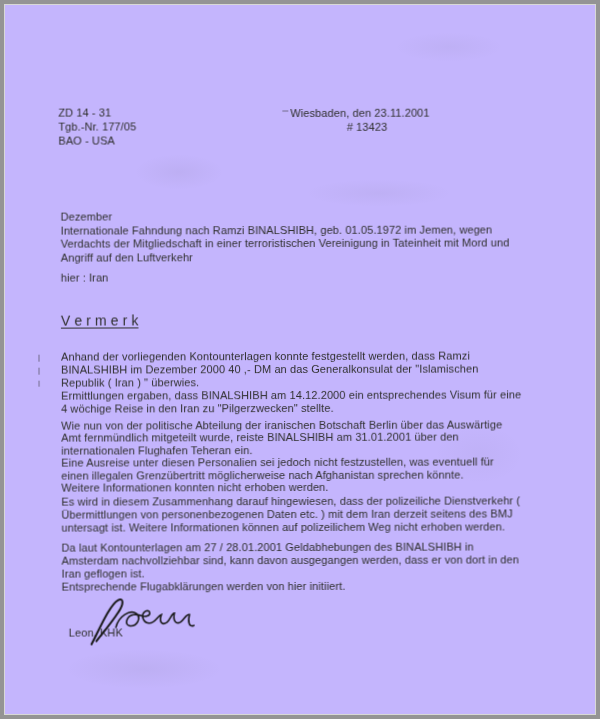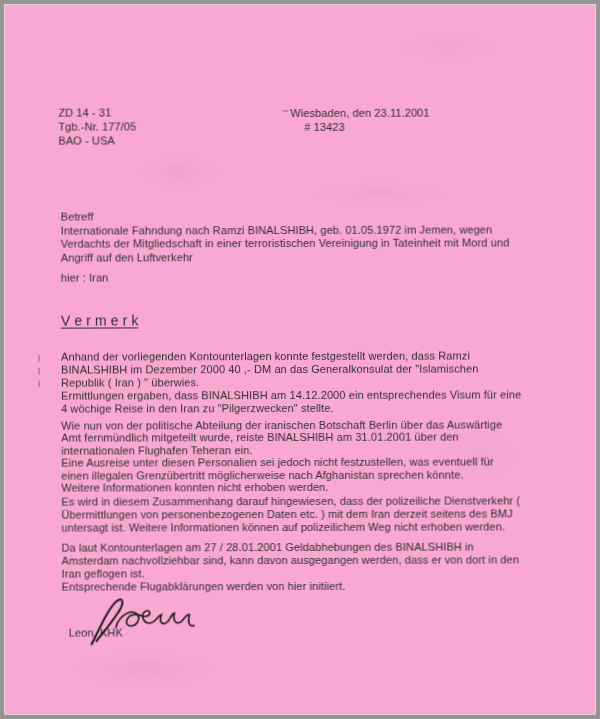--- a/index.html
+++ b/index.html
@@ -1,40 +1,40 @@
 <!DOCTYPE html>
 <html><head>
 <meta charset="utf-8">
 <style>
   * { margin:0; padding:0; box-sizing:border-box; }
   html,body { width:600px; height:719px; }
   body { font-family:"Liberation Sans", sans-serif; background:#e8e8e8; }
 
   .page {
     position:relative; width:600px; height:719px;
-    background:#f9a8d4;
+    background:#c4b5fd;
     border:4px solid #949494;
     box-shadow:inset 0 0 0 1px #d8d8d6;
     overflow:hidden;
   }
 
   .scan {
     position:absolute; inset:0;
     color:#30302f;
     font-size:11px;
     letter-spacing:0.1px;
     filter:blur(0.25px) contrast(1.02);
     transform:rotate(-0.15deg);
   }
 
   .block { position:absolute; white-space:nowrap; }
   .block div { white-space:nowrap; }
 
   .ref-block   { left:55px;  top:101px; line-height:14px; }
-  .date-block  { left:287px; top:102px; line-height:14px; }
+  .date-block  { left:287px; top:102px; line-height:14px;text-align:center; }
   .date-block .indent { margin-left:14px; }
 
   .subject-label { left:57px; top:206px; }
   .subject-lines { left:57px; top:220px; line-height:13.4px; }
   .subject-here  { left:57px; top:267px;text-align:right; }
 
   .memo-heading {
     left:57px; top:308px;
     font-size:14px;
     text-decoration:underline;
@@ -83,21 +83,21 @@
       <div>ZD 14 - 31</div>
       <div>Tgb.-Nr. 177/05</div>
       <div>BAO - USA</div>
     </div>
 
     <div class="block date-block">
       <div>Wiesbaden, den 23.11.2001</div>
       <div class="indent"># 13423</div>
     </div>
 
-    <div class="block subject-label">Betreff</div>
+    <div class="block subject-label">Dezember</div>
 
     <div class="block subject-lines">
       <div>Internationale Fahndung nach Ramzi BINALSHIBH, geb. 01.05.1972 im Jemen, wegen</div>
       <div>Verdachts der Mitgliedschaft in einer terroristischen Vereinigung in Tateinheit mit Mord und</div>
       <div>Angriff auf den Luftverkehr</div>
     </div>
 
     <div class="block subject-here">hier : Iran</div>
 
     <div class="block memo-heading">V e r m e r k</div>

